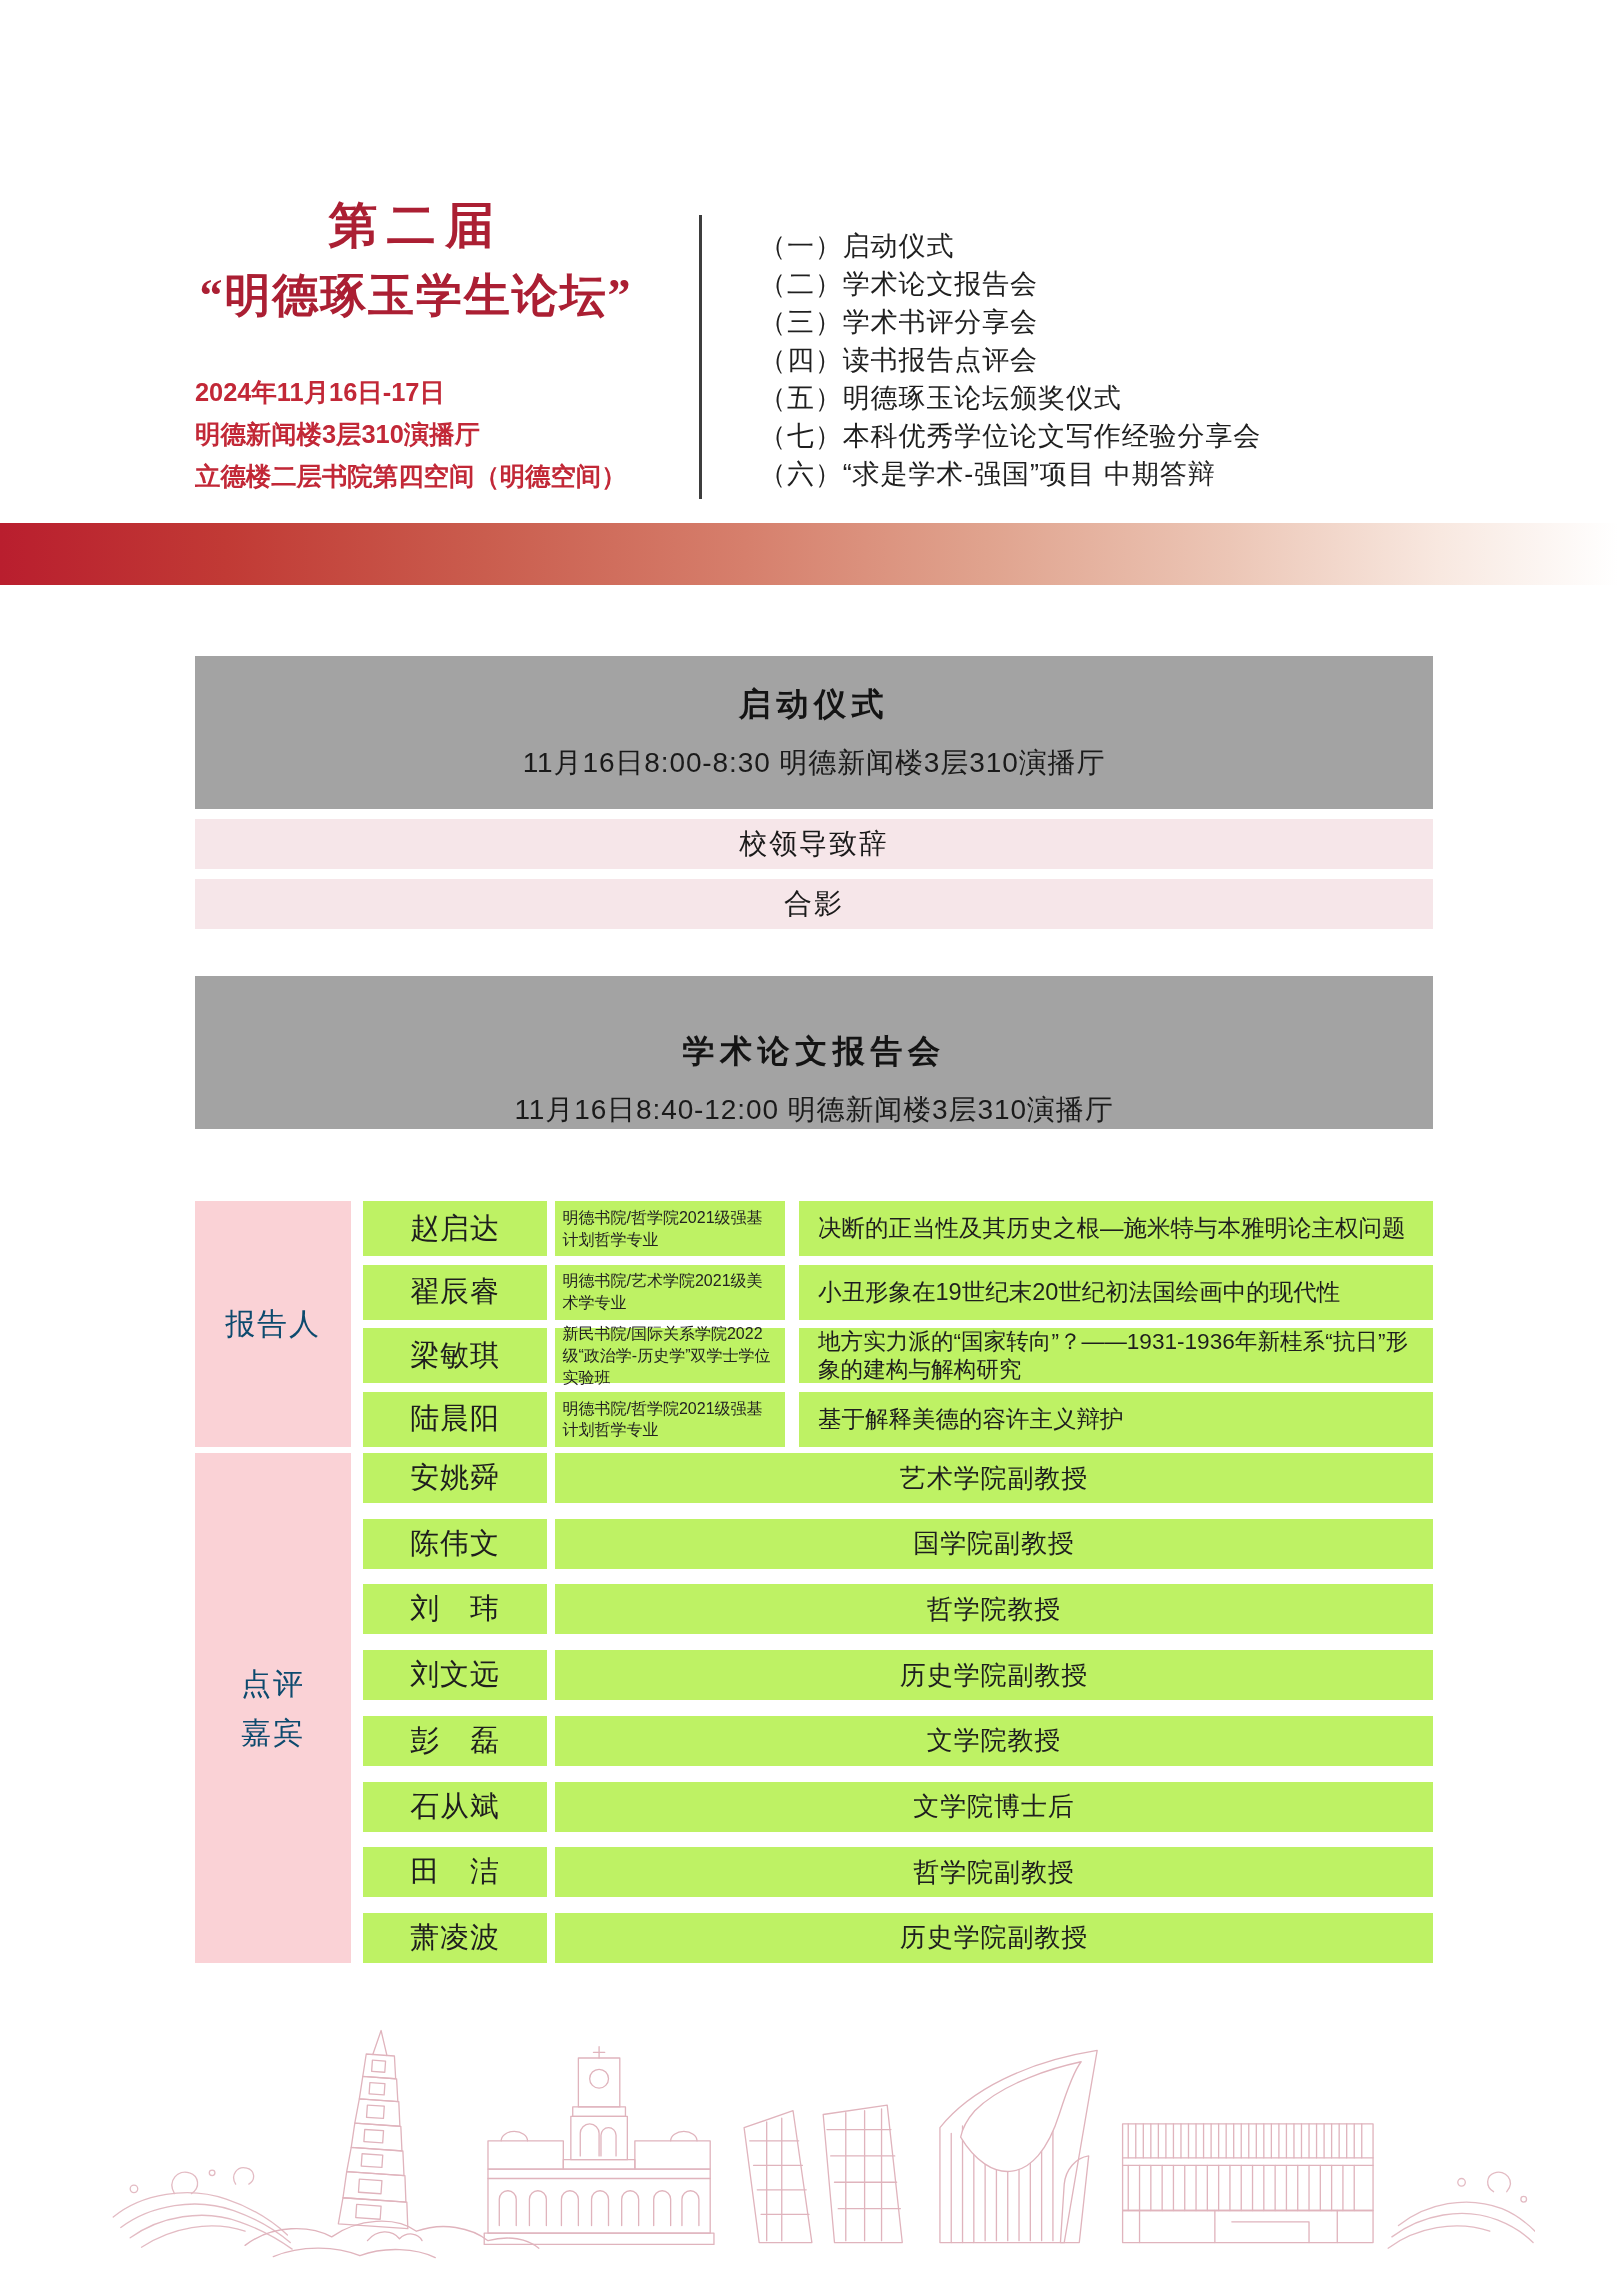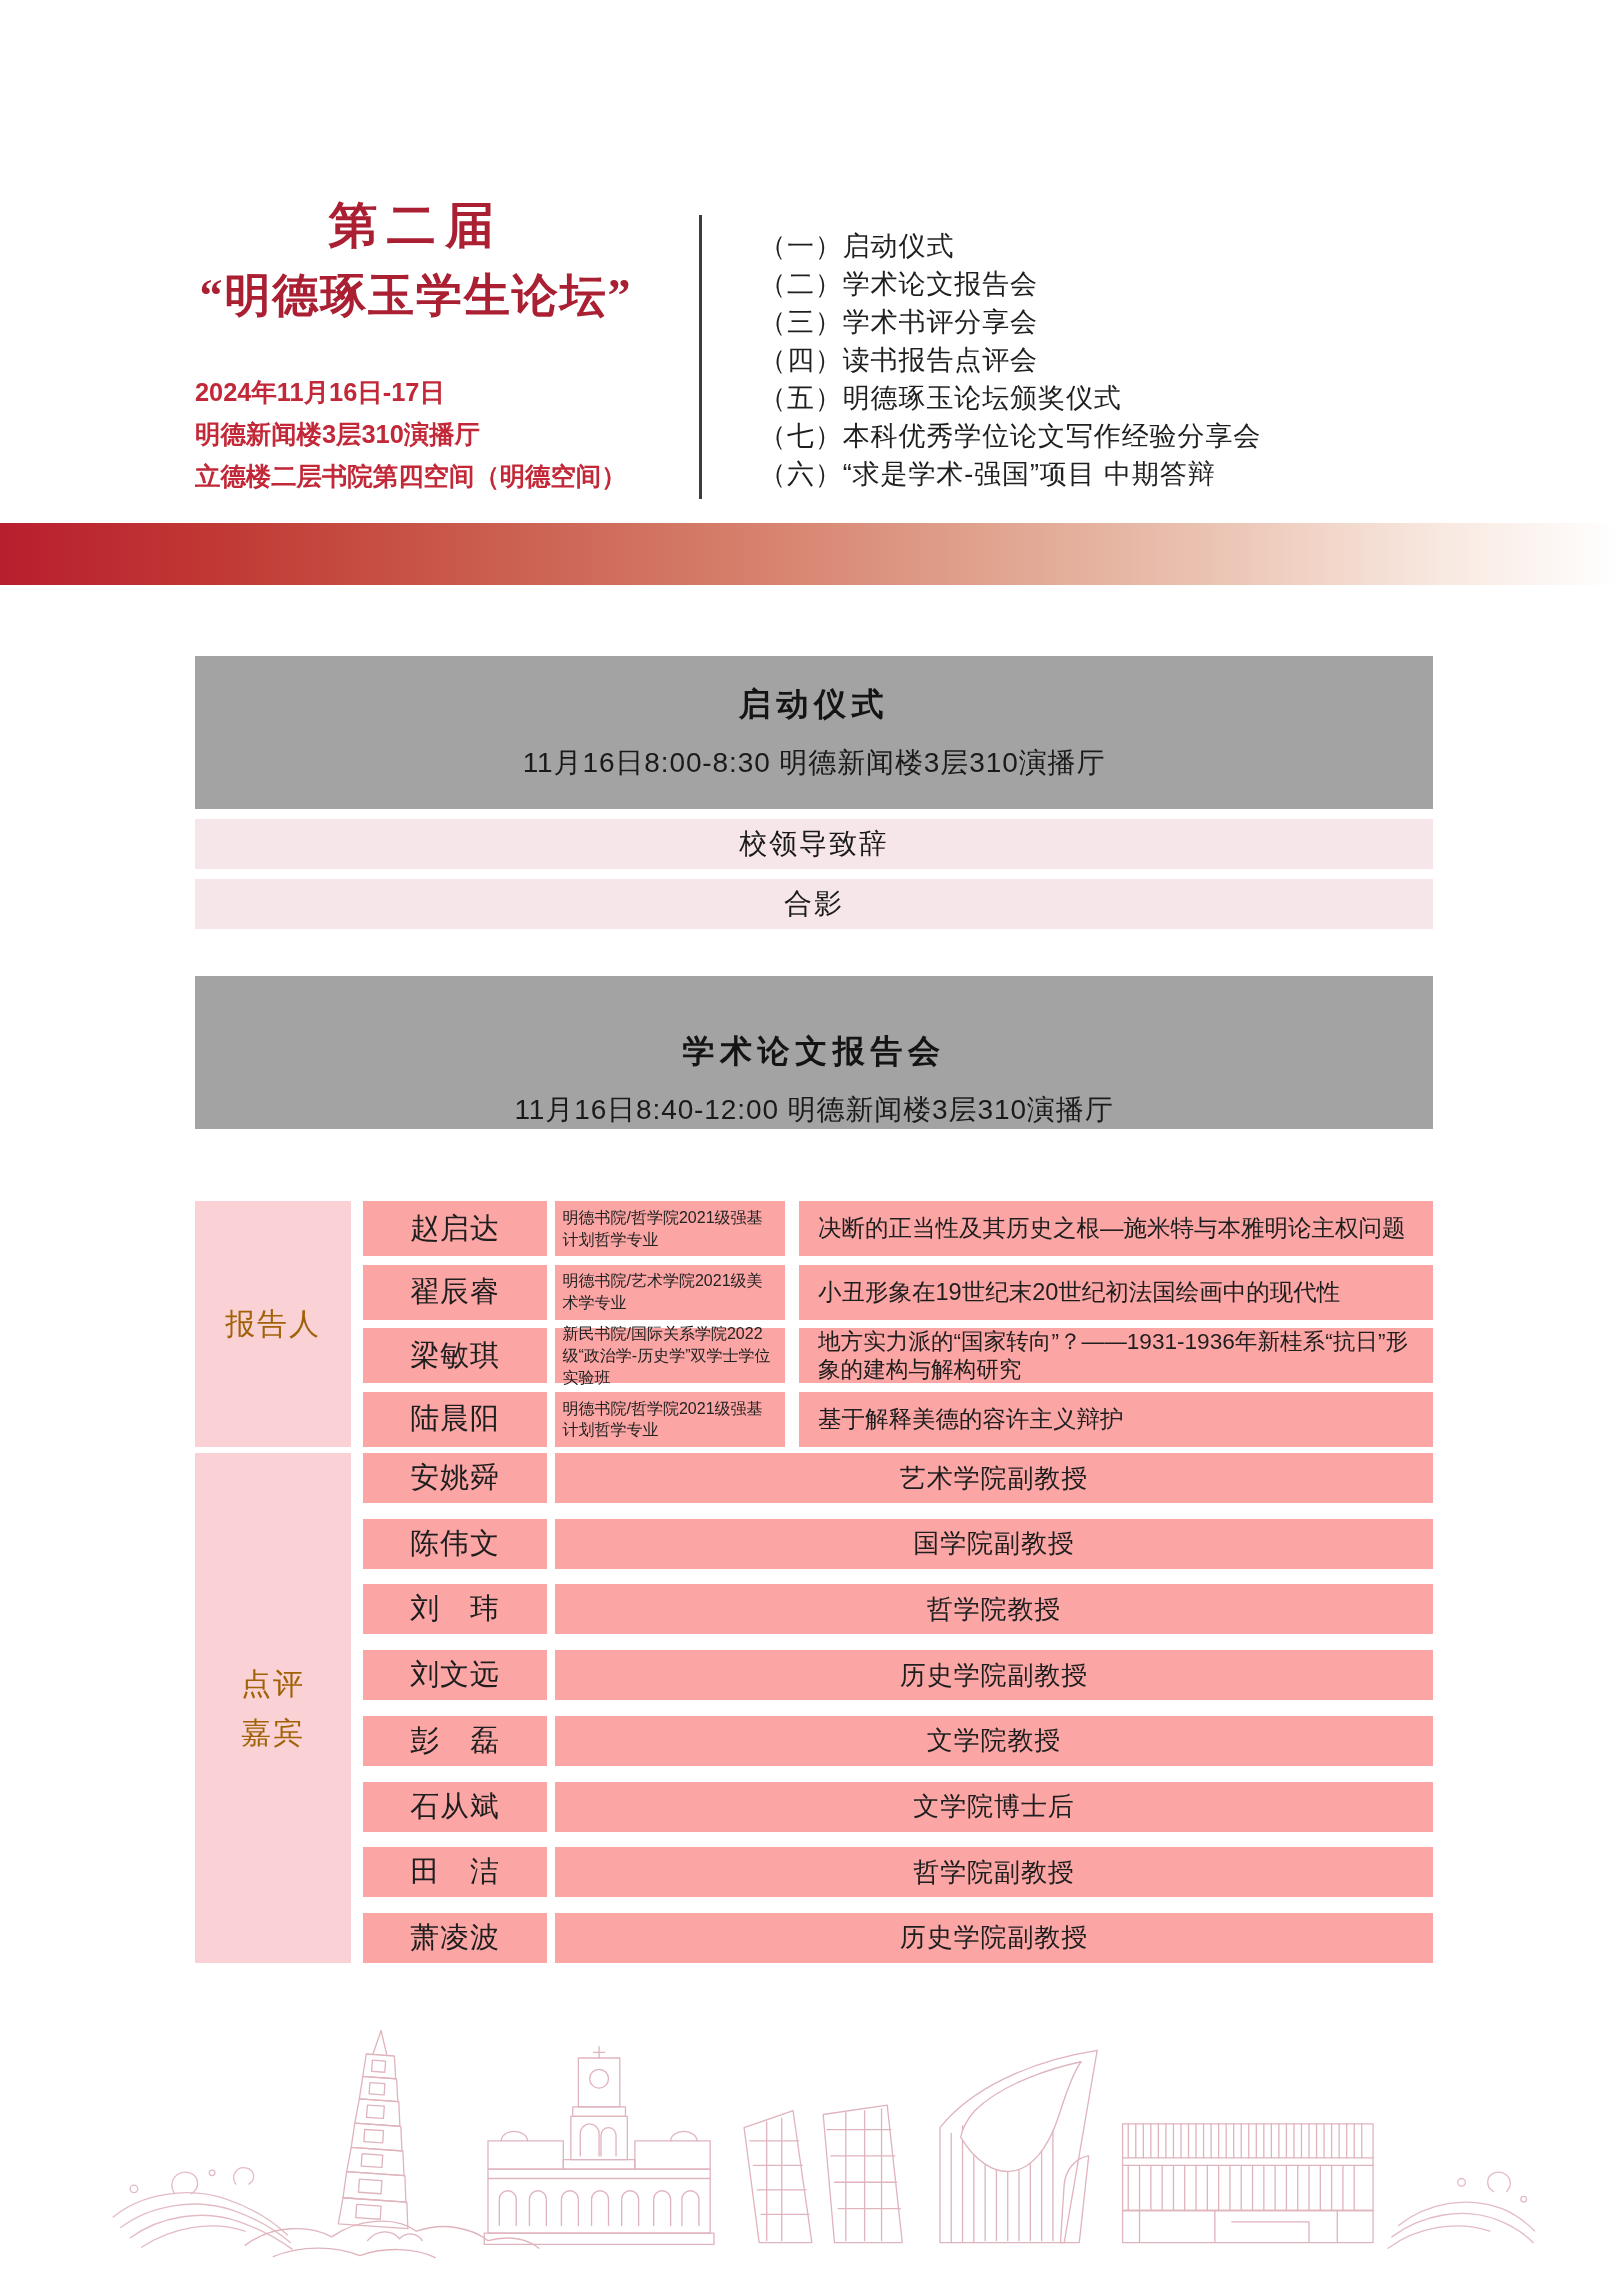--- a/index.html
+++ b/index.html
@@ -54,31 +54,31 @@
   .pink-row {
     background:#f6e6e9; display:flex; align-items:center; justify-content:center;
     font-size:28px; letter-spacing:1.9px; color:#1a1a1a;
   }
 
   
   .tbl { position:absolute; left:195px; width:1238px; }
   .side-label {
     position:absolute; left:0; top:0; bottom:0; width:156px;
     background:#fad2d6; display:flex; align-items:center; justify-content:center;
-    font-size:30px; color:#a16207; letter-spacing:1.9px; text-align:center;
+    font-size:30px; color:#0c4a6e; letter-spacing:1.9px; text-align:center;
   }
   .side-label .wrap2 { width:2.3em; word-break:break-all; line-height:1.65; }
   .rows {
     position:absolute; left:168px; right:0; top:0; bottom:0;
     display:flex; flex-direction:column; justify-content:space-between;
   }
   .trow { position:relative; width:100%; }
   .p-row { height:55px; }
   .c-row { height:50px; }
-  .cell { position:absolute; top:0; bottom:0; background:#fca5a5; display:flex; align-items:center; }
+  .cell { position:absolute; top:0; bottom:0; background:#bef264; display:flex; align-items:center; }
   .cell-name   { left:0; width:184px; justify-content:center; font-size:29px; letter-spacing:0.9px; }
   .cell-affil  { left:192px; width:230px; padding:0 7.5px; font-size:16px; line-height:21.7px; color:#222; }
   .cell-paper  { left:436px; right:0; padding:0 19px; font-size:23.5px; line-height:29px; }
   .cell-pos    { left:192px; right:0; justify-content:center; font-size:26px; letter-spacing:0.9px; }
 
   
   .footer-art { position:absolute; left:85px; top:2024px; width:1450px; height:245px; }
 </style>
 </head>
 <body>

